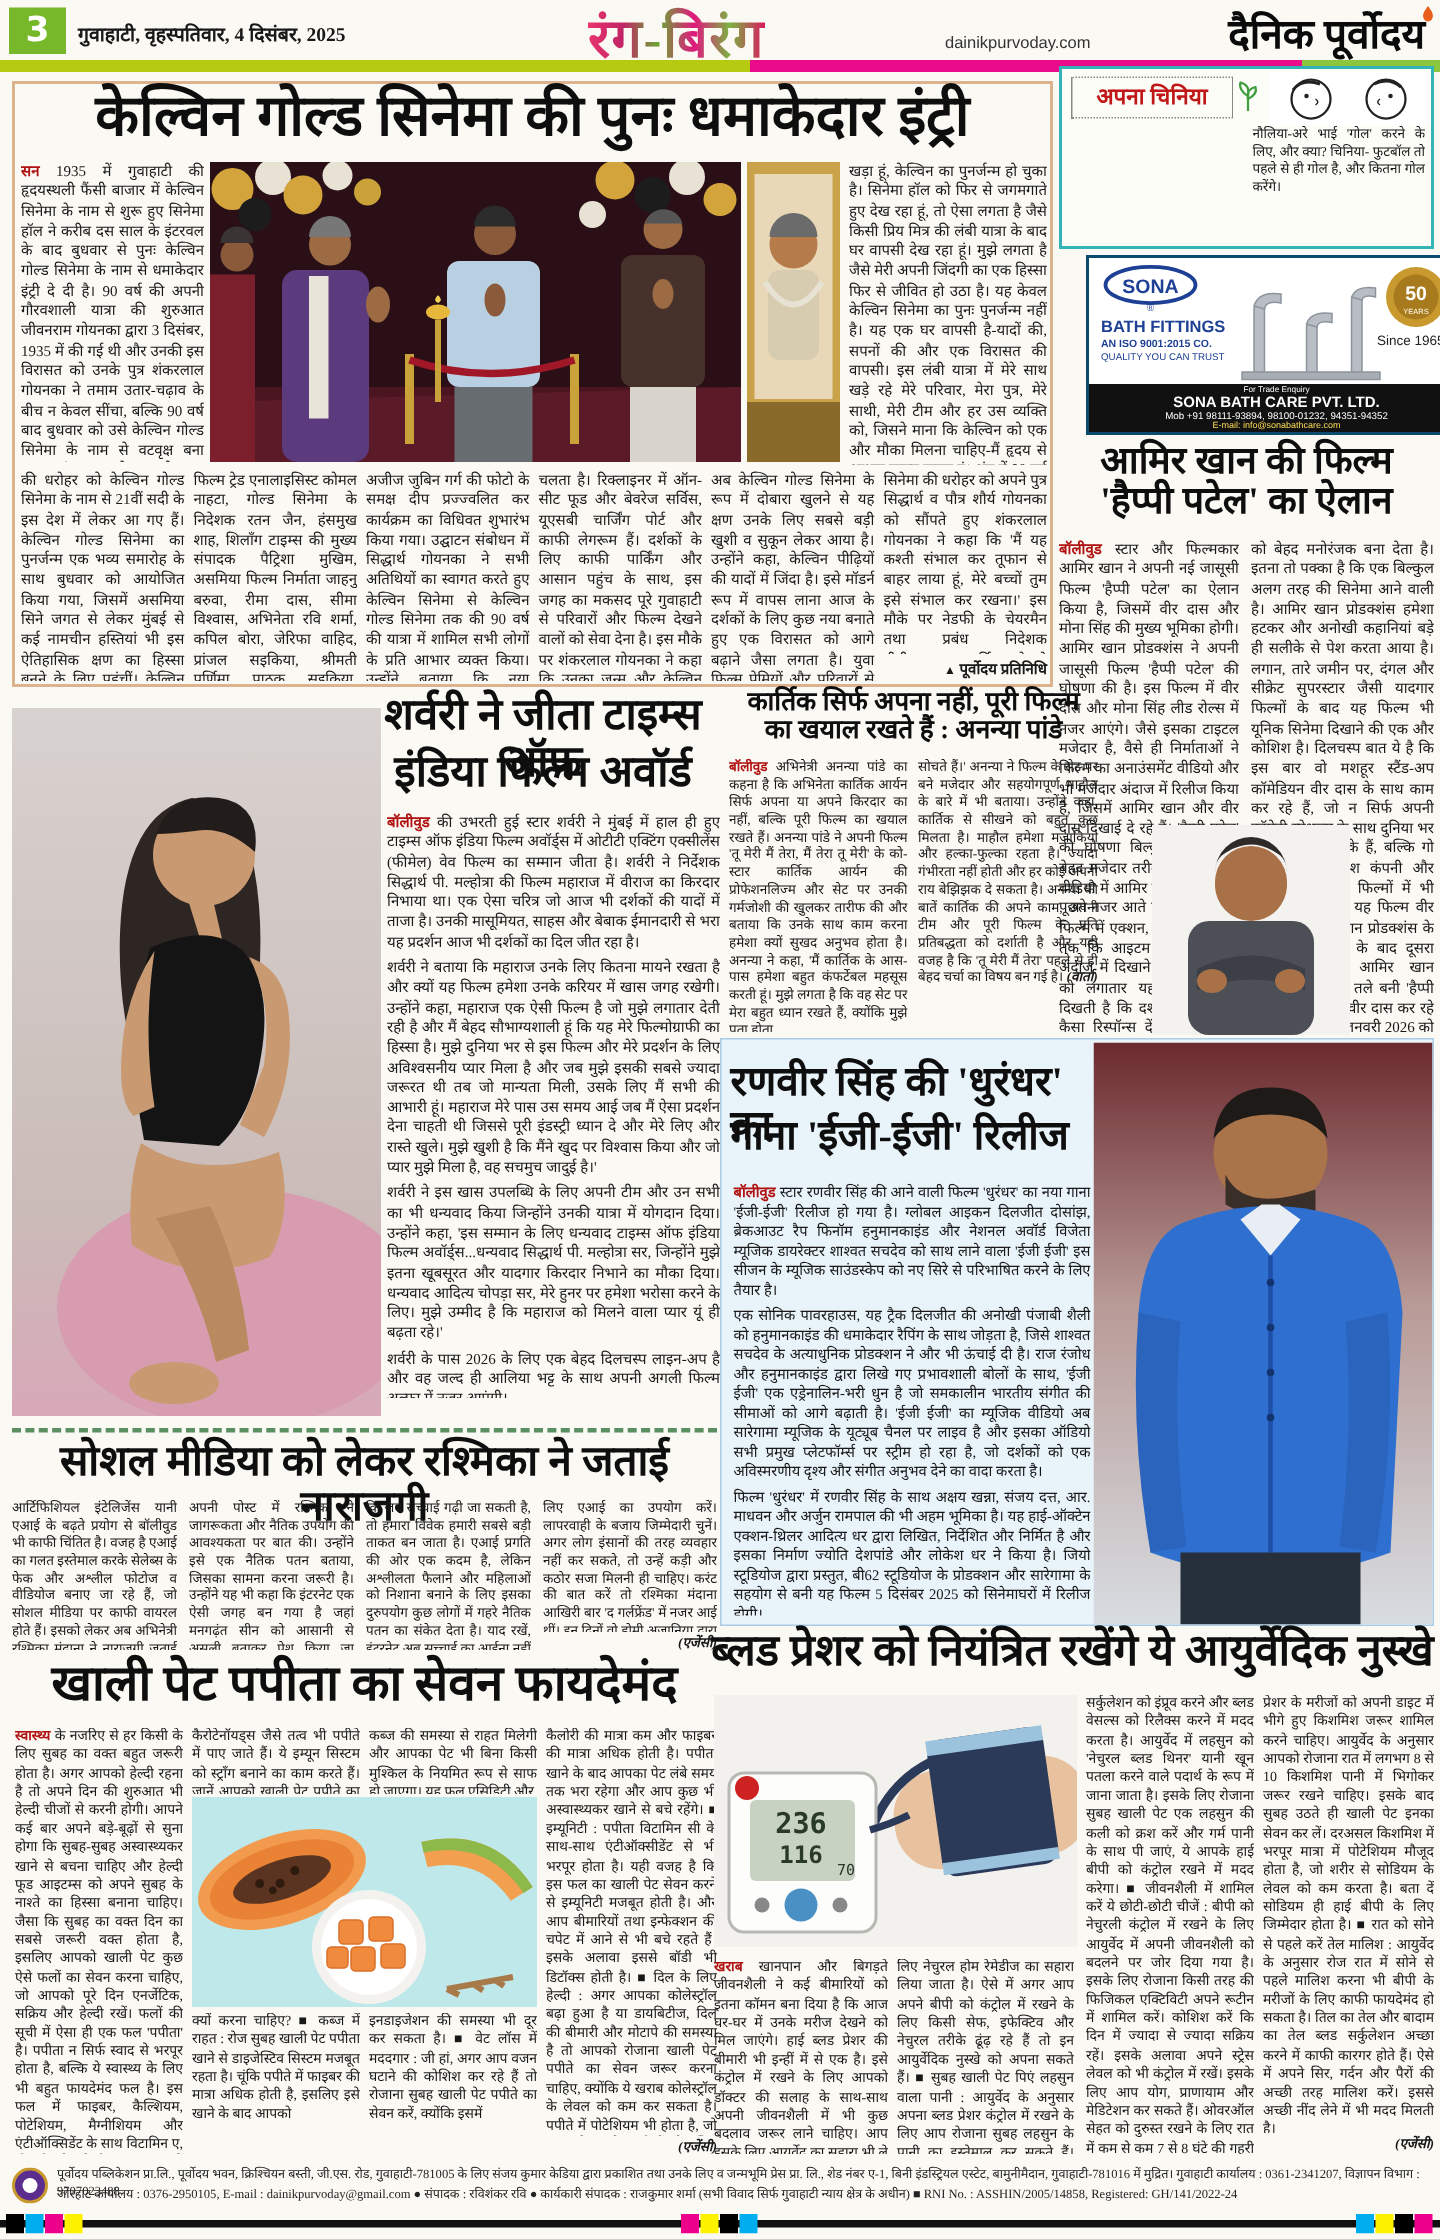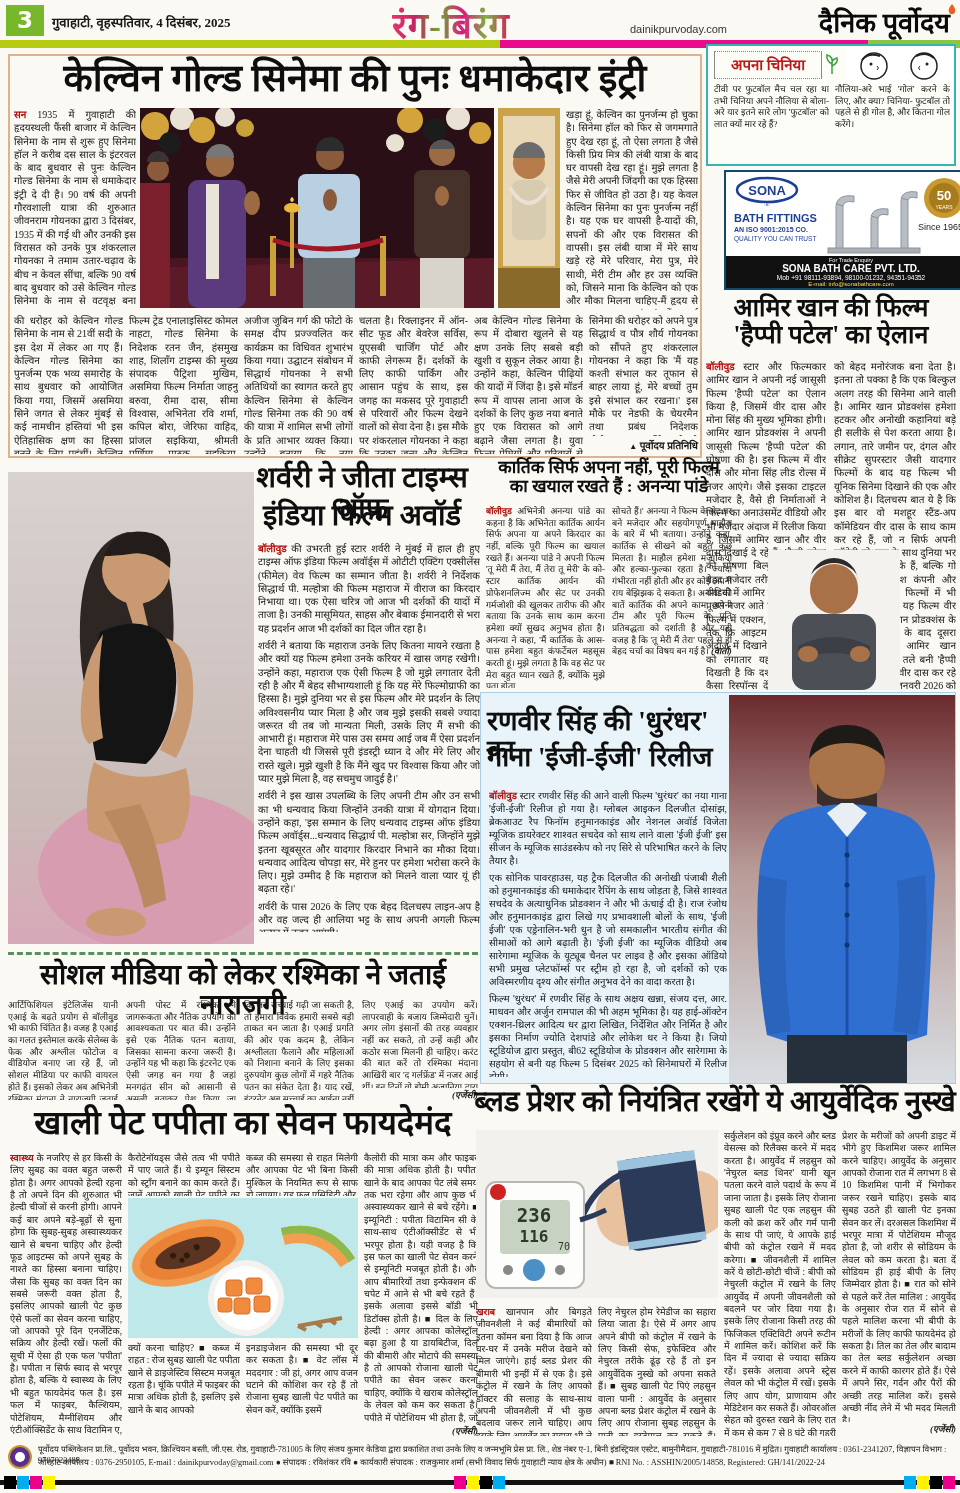--- a/index.html
+++ b/index.html
@@ -151,21 +151,20 @@
         <circle cx="28" cy="18" r="13" fill="#fff" stroke="#222" stroke-width="1.5"></circle>
         <path d="M16 12 q6 -8 18 -4" stroke="#222" stroke-width="2" fill="none"></path>
         <circle cx="25" cy="16" r="1.5" fill="#222"></circle>
           <path d="M31 18 q3 2 0 4" stroke="#222" stroke-width="1" fill="none"></path>
         <circle cx="78" cy="18" r="13" fill="#fff" stroke="#222" stroke-width="1.5"></circle>
         <path d="M70 8 q10 -5 18 2" stroke="#222" stroke-width="2" fill="none"></path>
         <circle cx="81" cy="16" r="1.5" fill="#222"></circle>
           <path d="M74 18 q-3 2 0 4" stroke="#222" stroke-width="1" fill="none"></path>
       </svg>
     </div>
-    <div class="abs smalltxt" style="left:6px;top:38px;width:115px;height:76px;">टीवी पर फुटबॉल मैच चल रहा था तभी चिनिया अपने नौलिया से बोला- अरे यार इतने सारे लोग 'फुटबॉल' को लात क्यों मार रहे हैं?</div>
     <div class="abs smalltxt" style="left:127px;top:38px;width:115px;height:76px;">नौलिया-अरे भाई 'गोल' करने के लिए, और क्या? चिनिया- फुटबॉल तो पहले से ही गोल है, और कितना गोल करेंगे।</div>
   </div>
 
   <div class="abs box" style="left:724px;top:170px;width:250px;height:120px;border:2px solid #0c4a6e;background:#fff;">
     <div class="abs" style="left:8px;top:4px;width:66px;height:32px;">
       <svg width="66" height="32" viewBox="0 0 66 32">
         <ellipse cx="33" cy="14" rx="30" ry="12" fill="none" stroke="#1d3f94" stroke-width="2.5"></ellipse>
         <text x="33" y="19" text-anchor="middle" font-family="Liberation Sans, sans-serif" font-weight="bold" font-size="13" fill="#1d3f94">SONA</text>
         <text x="33" y="31" text-anchor="middle" font-size="7" fill="#1d3f94">®</text>
       </svg>

